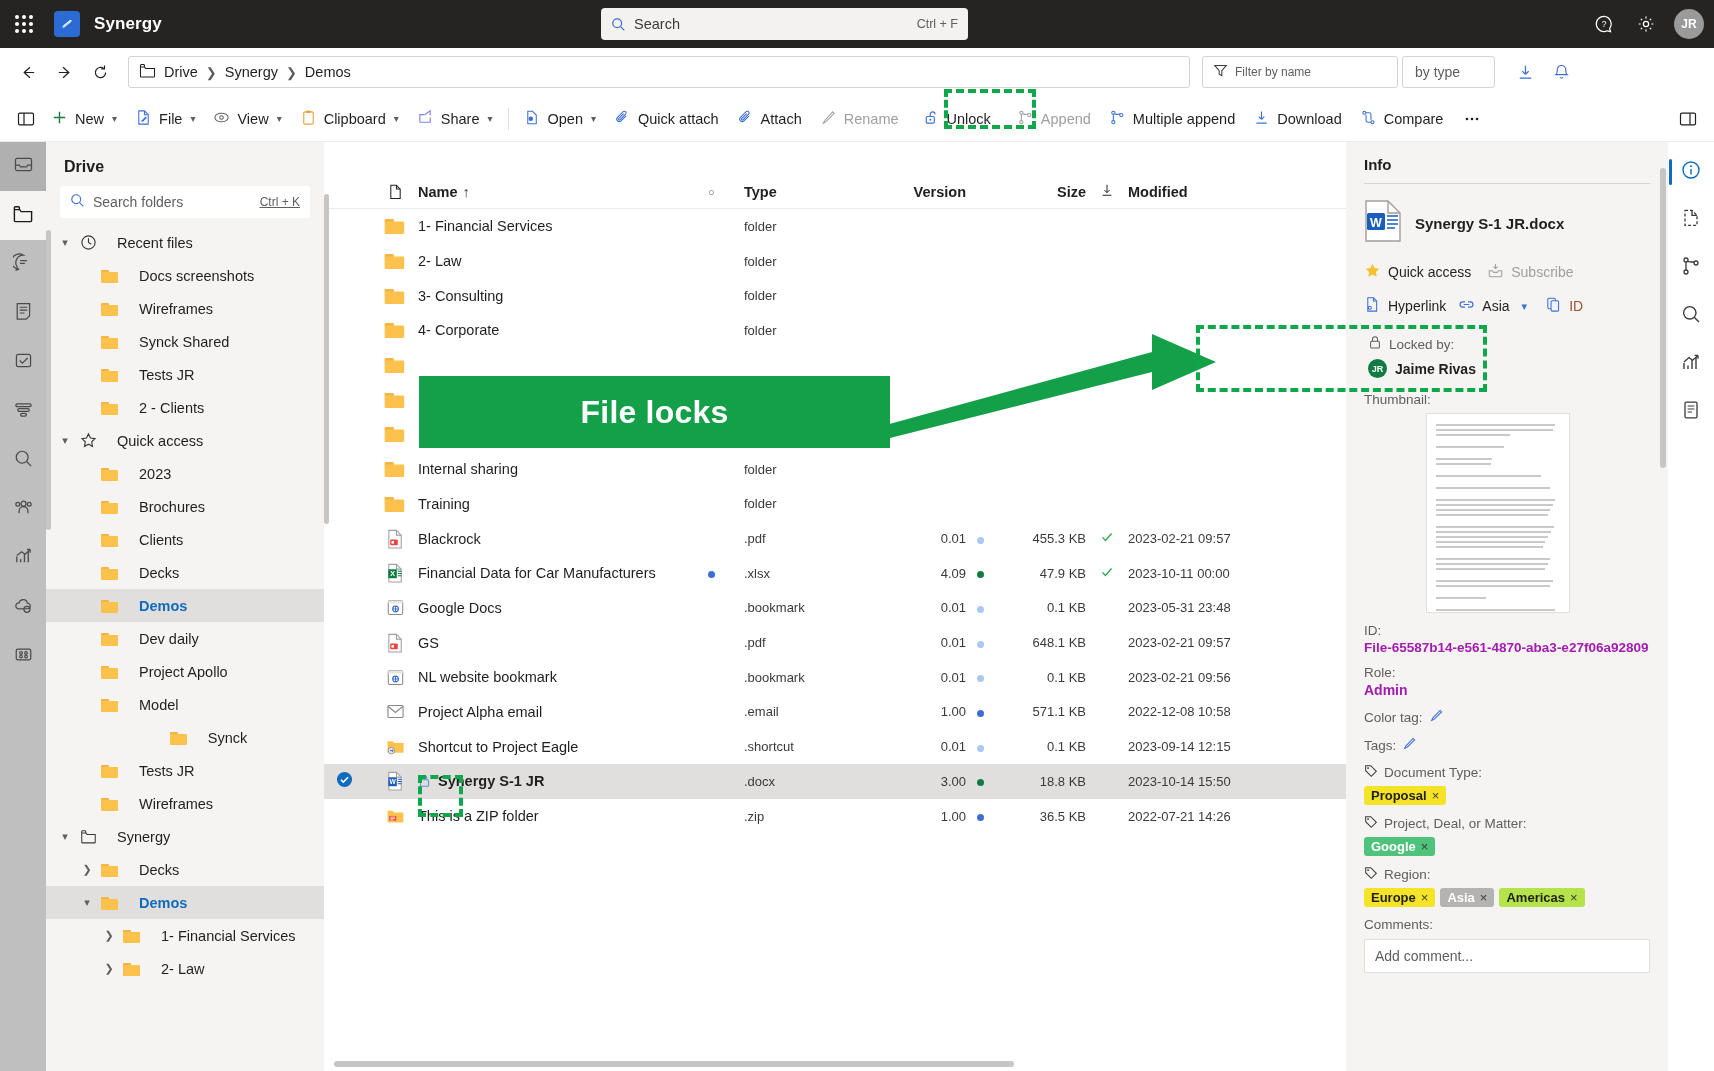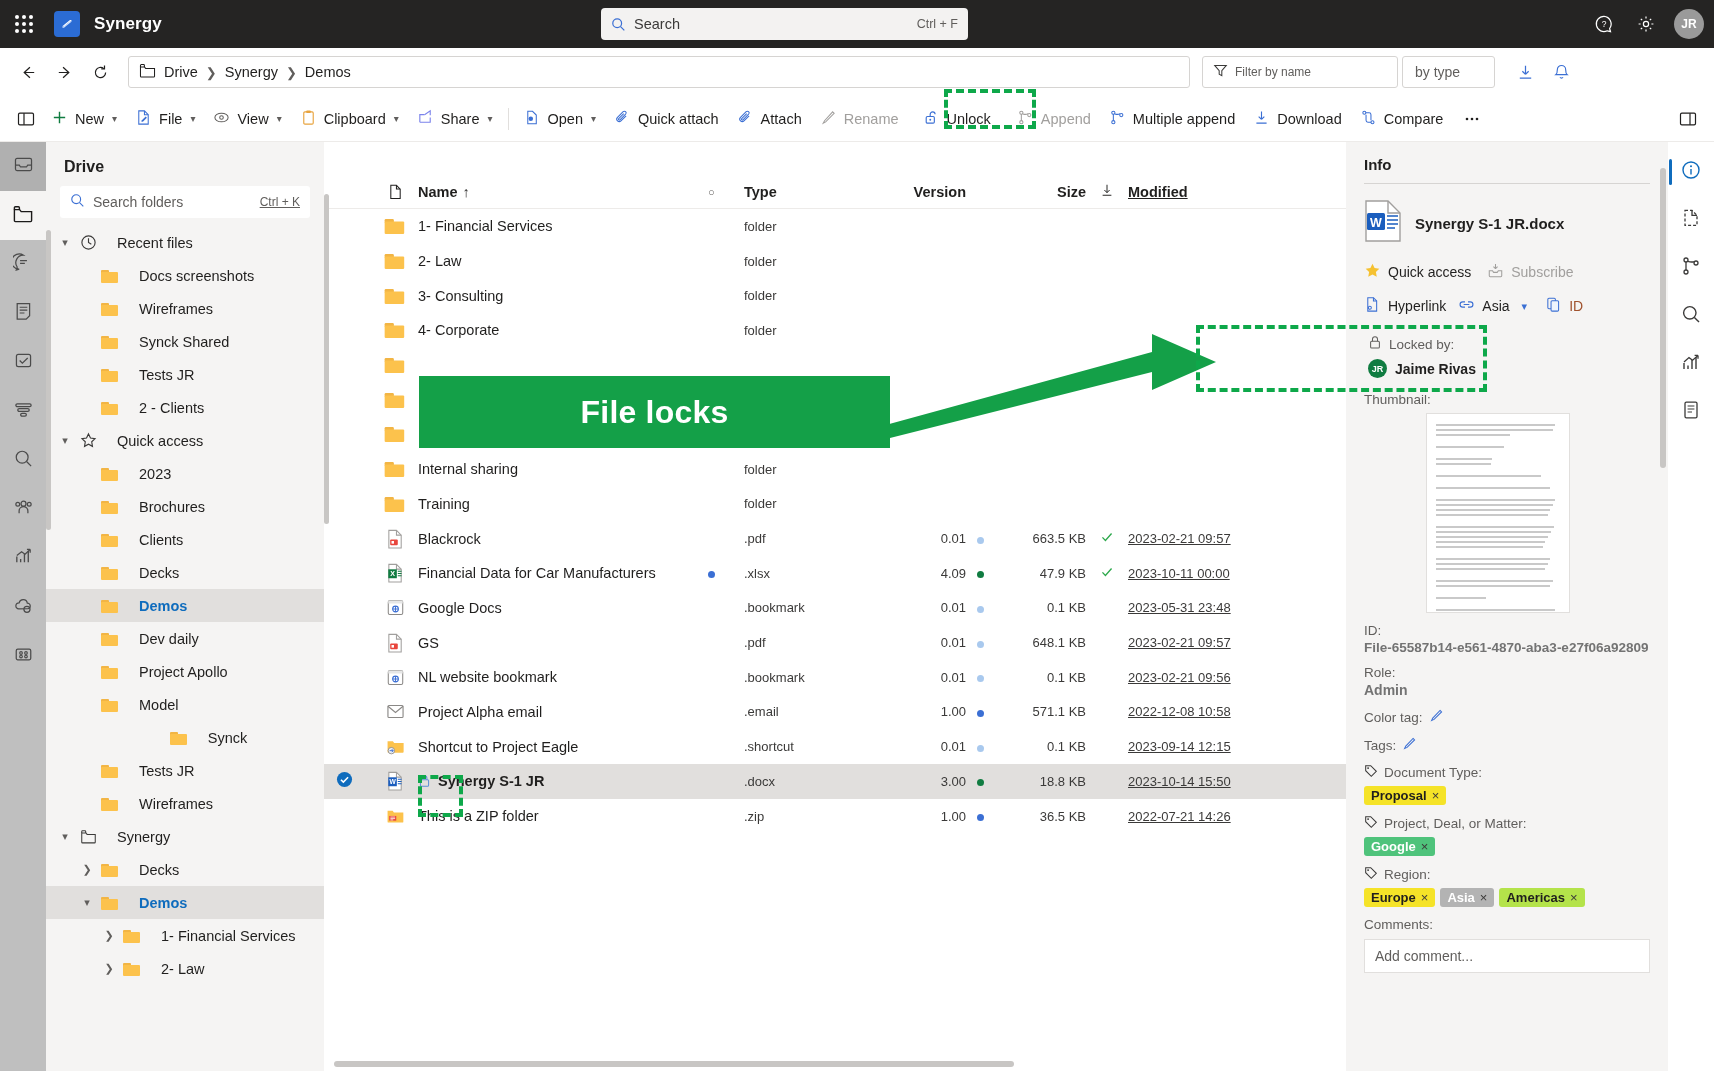--- a/index.html
+++ b/index.html
@@ -118,21 +118,21 @@
   .fl-head .hc { cursor: pointer; display:flex; align-items:center; gap:5px;}
   .c-check { width: 36px; }
   .c-icon  { width: 46px; display:flex; justify-content:center; }
   .c-name  { width: 290px; }
   .c-dot   { width: 36px; }
   .c-type  { width: 130px; }
   .c-ver   { width: 92px; text-align: right; }
   .c-verdot{ width: 28px; }
   .c-size  { width: 92px; text-align: right; }
   .c-chk2  { width: 42px; text-align:center; }
-  .c-mod   { width: 180px; text-decoration: underline; }
+  .c-mod   { width: 180px; }
   .row {
     display: flex; align-items: center; height: 34.7px; font-size: 14.5px; color: #201f1e; padding-left: 12px; cursor: default;
   }
   .row.selected { background: #e1dfdd; }
   .row .c-type, .row .c-ver, .row .c-size, .row .c-mod { font-size: 13px; color: #3b3a39; }
   .row .c-name { font-size: 14.5px; }
   .row.selected .c-name { font-weight: bold; }
   .vdot { width: 7px; height: 7px; border-radius: 50%; display: inline-block; }
   .fl-vscroll { position: absolute; left: 0; top: 52px; width: 5px; height: 330px; background: #c8c6c4; border-radius: 3px; }
   .fl-hscroll { position: absolute; left: 10px; bottom: 4px; height: 6px; width: 680px; background: #c8c6c4; border-radius: 3px; }
@@ -145,21 +145,21 @@
   .ip-fname { font-size: 15px; font-weight: bold; color: #201f1e; }
   .ip-actions { display: flex; align-items: center; gap: 16px; font-size: 14px; margin-bottom: 14px; }
   .ip-act { display: flex; align-items: center; gap: 7px; cursor: pointer; color: #201f1e; }
   .ip-act.dim { color: #a19f9d; }
   .ip-links { display: flex; align-items: center; gap: 12px; font-size: 14px; margin-bottom: 12px; color: #201f1e; }
   .ip-lock { padding: 7px 4px 4px 4px; }
   .ip-lockhdr { display:flex; align-items:center; gap:7px; font-size:13.5px; color:#605e5c; margin-bottom:6px;}
   .ip-lockuser { display:flex; align-items:center; gap:8px; font-size:14px; font-weight:bold; color:#201f1e;}
   .badge-jr { width:19px;height:19px;border-radius:50%;background:#107c41;color:#fff;font-size:9px;font-weight:bold;display:flex;align-items:center;justify-content:center;}
   .ip-lbl { font-size: 13.5px; color: #605e5c; margin-top: 10px; }
-  .ip-val { font-size: 14px; font-weight: bold; color: #737373; margin-top: 2px; }
+  .ip-val { font-size: 14px; font-weight: bold; color: #a21caf; margin-top: 2px; }
   .thumb {
     width: 144px; height: 200px; background: #fff; border: 1px solid #e1dfdd; margin: 6px 0 0 62px;
     padding: 10px 9px; overflow:hidden;
   }
   .thumb .tl { height: 2px; background: #c9c9c9; margin-bottom: 3px; }
   .pill { display: inline-flex; align-items: center; gap: 5px; border-radius: 3px; padding: 2px 7px;
           font-size: 13px; font-weight: bold; color: #201f1e; margin-top: 5px; margin-right: 5px; }
   .pill .x { font-weight: normal; color: #3b3a39; font-size: 13px; cursor: pointer; }
   .tagrow { display: flex; align-items: center; gap: 6px; font-size: 13.5px; color: #605e5c; margin-top: 10px; }
   .commentbox { margin-top: 7px; height: 34px; background: #fff; border: 1px solid #e1dfdd; display: flex; align-items: center;
@@ -840,21 +840,21 @@
               <path d="M11 1.4v5h5" fill="none" stroke="#a19f9d" stroke-width="1.1"></path>
               <rect x="4.4" y="11" width="8" height="6" rx="1" fill="#e8453c"></rect>
               <rect x="5.8" y="12.6" width="2.6" height="2.8" fill="#fff"></rect>
             </svg>
           </div>
           <div class="c-name"><span>Blackrock</span></div>
           <div class="c-dot"></div>
           <div class="c-type">.pdf</div>
           <div class="c-ver">0.01</div>
           <div class="c-verdot" style="text-align:center"><span class="vdot" style="background:#a9c9ee"></span></div>
-          <div class="c-size">663.5 KB</div>
+          <div class="c-size">455.3 KB</div>
           <div class="c-chk2"><svg width="14" height="14" viewBox="0 0 16 16">
               <path d="m2.8 8.4 3.4 3.6L13.2 4" fill="none" stroke="#2ca84b" stroke-width="1.5"></path>
             </svg></div>
           <div class="c-mod">2023-02-21 09:57</div>
         </div>
         <div class="row">
           <div class="c-check"></div>
           <div class="c-icon">
             <svg width="19" height="20" viewBox="0 0 20 21">
               <path d="M3 1.4h8l5 5V20H3z" fill="#fff" stroke="#a19f9d" stroke-width="1.1"></path>

